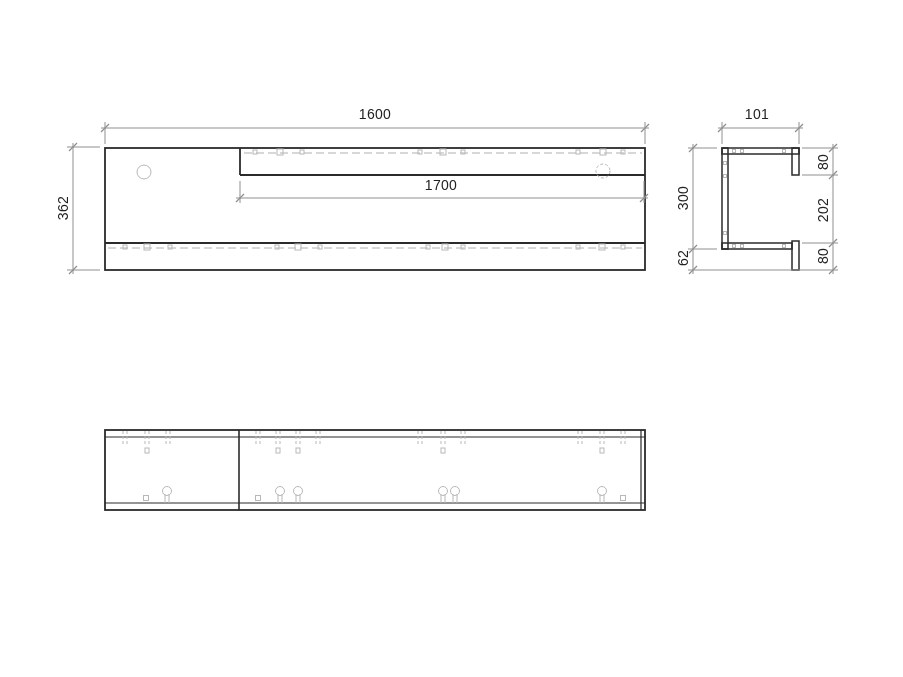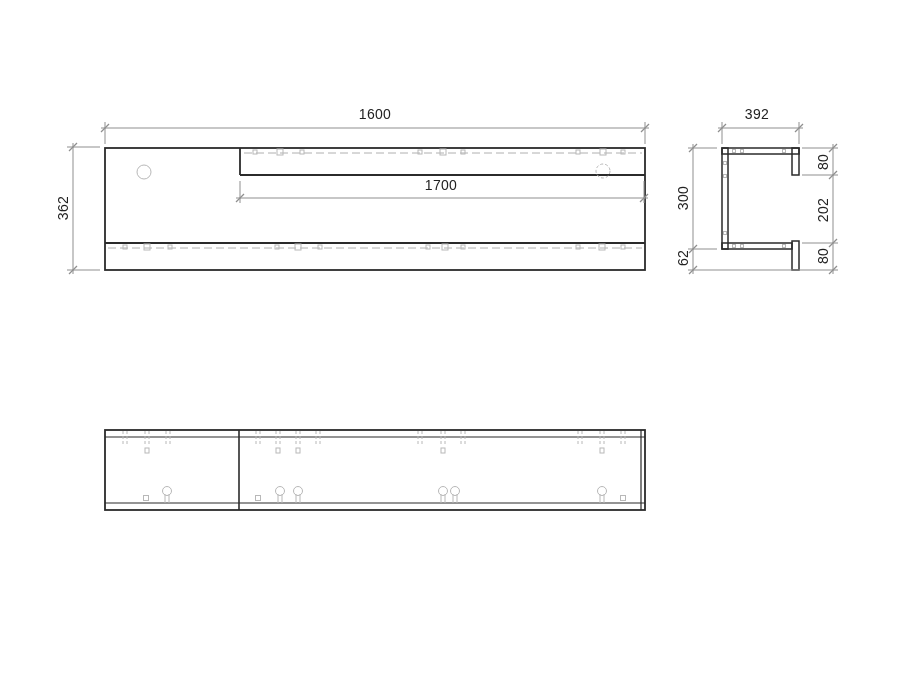--- a/index.html
+++ b/index.html
@@ -162,21 +162,21 @@
       <rect x="255.5" y="495.5" width="5" height="5" fill="none" stroke="#b8b8b8" stroke-width="1"></rect>
       <rect x="620.5" y="495.5" width="5" height="5" fill="none" stroke="#b8b8b8" stroke-width="1"></rect>
     </svg>
 
   <span class="dim-label" style="left:375px;top:114px;">1600</span>
 
   <span class="dim-label" style="left:441px;top:185px;">1700</span>
 
   <span class="dim-label rot" style="left:63px;top:208px;">362</span>
 
-  <span class="dim-label" style="left:757px;top:114px;">392</span>
+  <span class="dim-label" style="left:757px;top:114px;">101</span>
 
   <span class="dim-label rot" style="left:683px;top:198px;">300</span>
 
   <span class="dim-label rot" style="left:683px;top:258px;">62</span>
 
   <span class="dim-label rot" style="left:823px;top:162px;">80</span>
 
   <span class="dim-label rot" style="left:823px;top:210px;">202</span>
 
   <span class="dim-label rot" style="left:823px;top:256px;">80</span>

